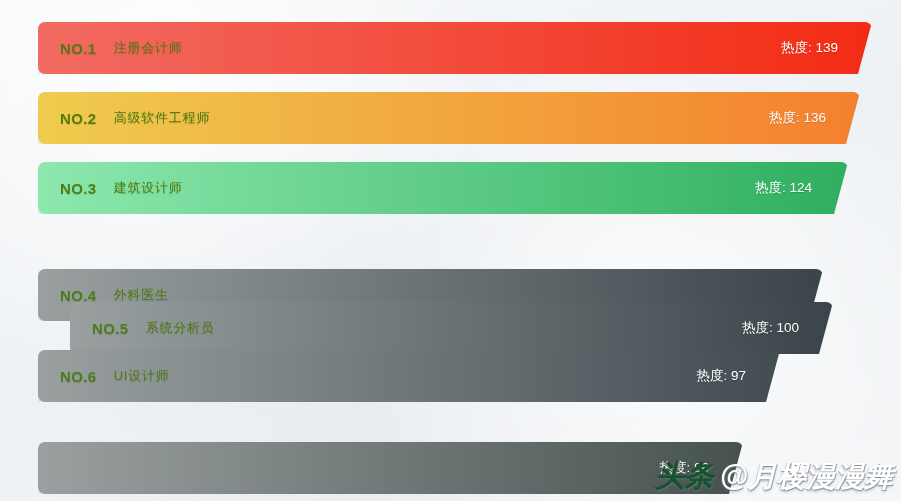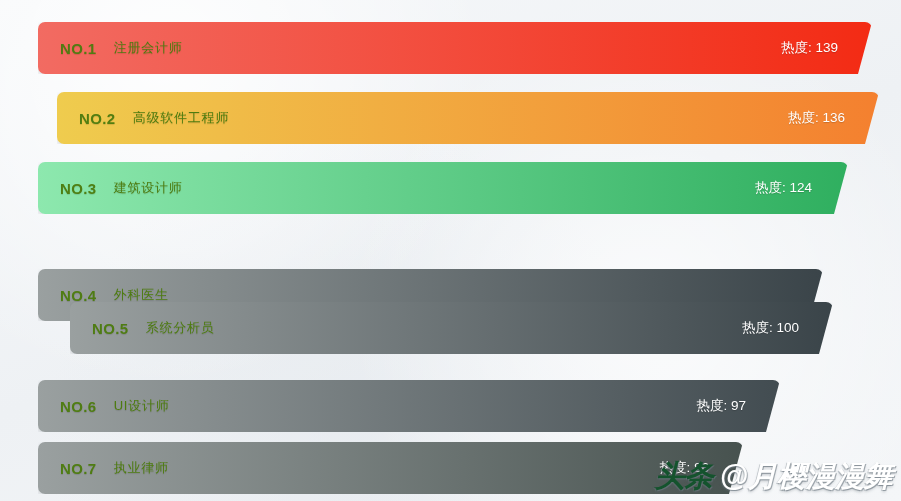--- a/index.html
+++ b/index.html
@@ -125,21 +125,21 @@
 
 <div id="chart">
     <div class="bar-row" style="top: 22px; width: 834px;">
       <div class="bar-shape" style="background: linear-gradient(90deg, rgb(242, 107, 98) 0%, rgb(243, 43, 20) 100%);"></div>
       <div class="bar-label">
         <span class="rank-text">NO.1</span>
         <span class="name-text">注册会计师</span>
       </div>
       <div class="bar-value" style="right: 34px;">热度: 139</div>
     </div>
-    <div class="bar-row" style="top: 92px; width: 822px; margin-left: 19px;">
+    <div class="bar-row" style="top: 92px; width: 822px;">
       <div class="bar-shape" style="background: linear-gradient(90deg, rgb(239, 204, 78) 0%, rgb(244, 128, 47) 100%);"></div>
       <div class="bar-label">
         <span class="rank-text">NO.2</span>
         <span class="name-text">高级软件工程师</span>
       </div>
       <div class="bar-value" style="right: 34px;">热度: 136</div>
     </div>
     <div class="bar-row" style="top: 162px; width: 810px;">
       <div class="bar-shape" style="background: linear-gradient(90deg, rgb(141, 232, 174) 0%, rgb(47, 175, 95) 100%);"></div>
       <div class="bar-label">
@@ -156,34 +156,30 @@
       </div>
     </div>
     <div class="bar-row" style="top: 302px; width: 763px; margin-left: 32px;">
       <div class="bar-shape" style="background: linear-gradient(90deg, rgb(154, 160, 160) 0%, rgb(58, 68, 73) 100%);"></div>
       <div class="bar-label">
         <span class="rank-text">NO.5</span>
         <span class="name-text">系统分析员</span>
       </div>
       <div class="bar-value" style="right: 34px;">热度: 100</div>
     </div>
-    <div class="bar-row" style="top: 380px; width: 742px;">
+    <div class="bar-row" style="top: 350px; width: 742px;">
       <div class="bar-shape" style="background: linear-gradient(90deg, rgb(154, 160, 160) 0%, rgb(66, 76, 81) 100%);"></div>
       <div class="bar-label">
         <span class="rank-text">NO.6</span>
         <span class="name-text">UI设计师</span>
       </div>
       <div class="bar-value" style="right: 34px;">热度: 97</div>
     </div>
     <div class="bar-row" style="top: 442px; width: 705px;">
       <div class="bar-shape" style="background: linear-gradient(90deg, rgb(154, 160, 160) 0%, rgb(71, 82, 79) 100%);"></div>
-      <div class="bar-label">
-        <span class="rank-text">NO.7</span>
-        <span class="name-text">执业律师</span>
-      </div>
       <div class="bar-value" style="right: 34px;">热度: 86</div>
     </div>
   </div>
 
 <div id="watermark">
   <span class="wm-logo">头条</span>
   <span class="wm-handle">@月樱漫漫舞</span>
 </div>
 
 </body></html>

